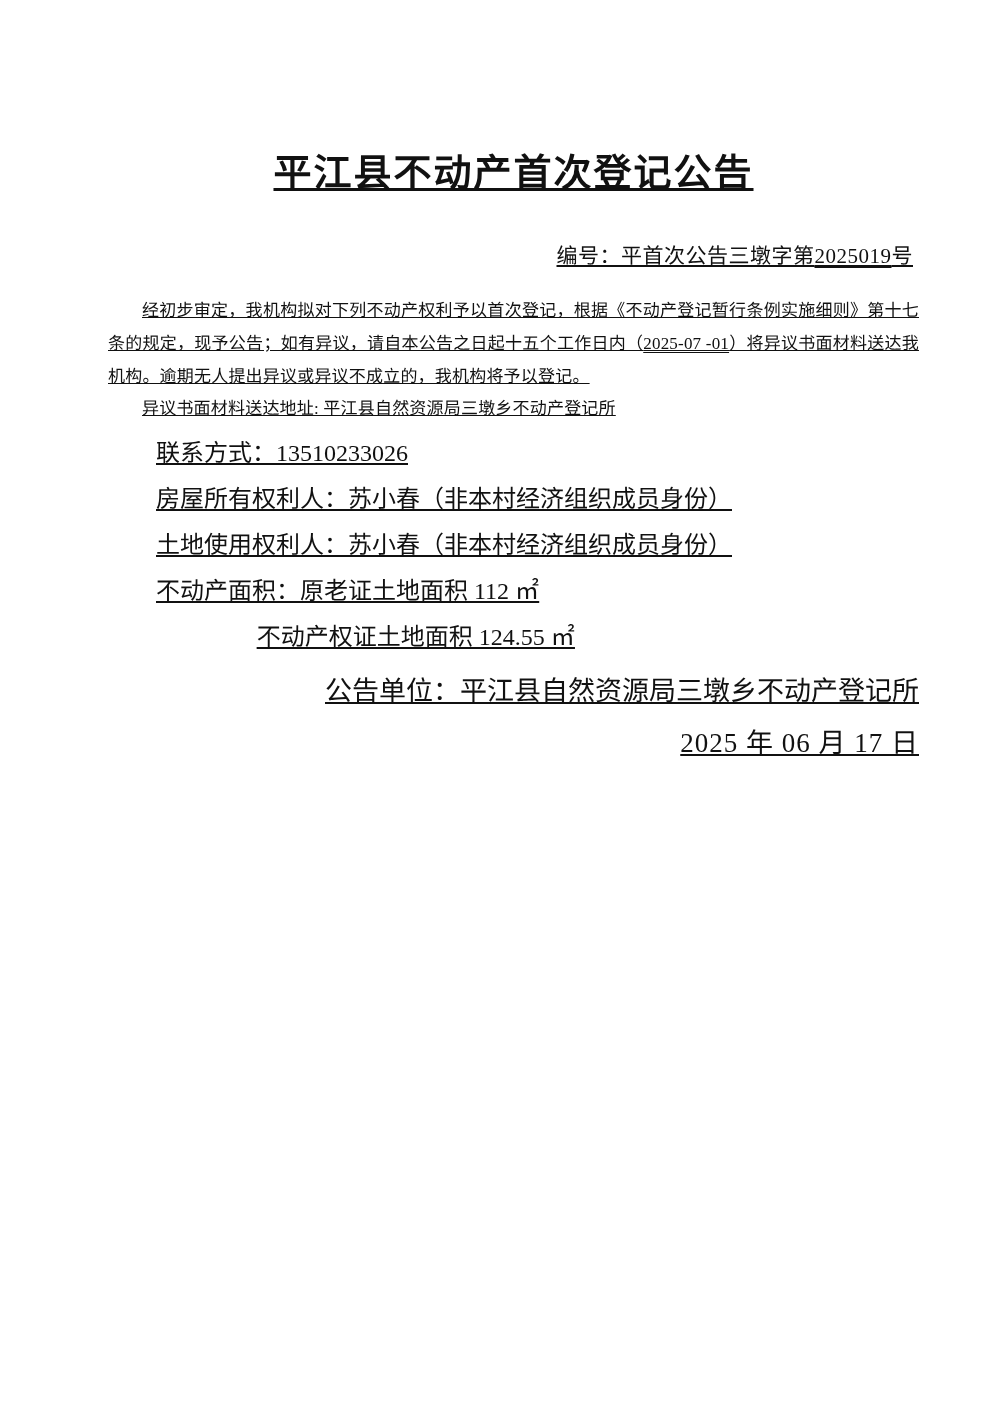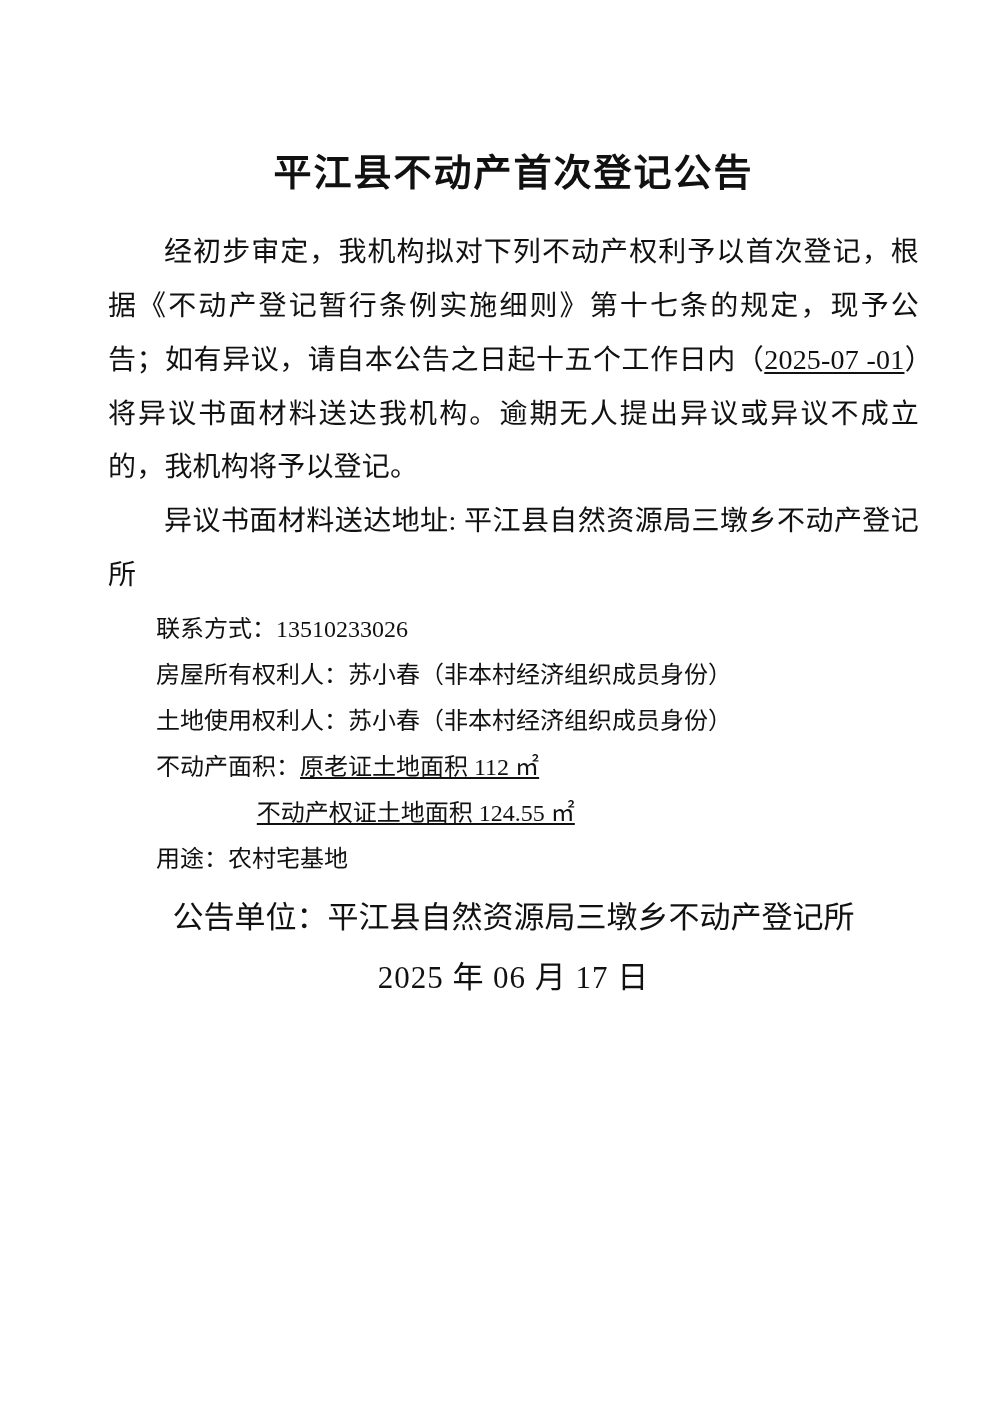--- a/index.html
+++ b/index.html
@@ -14,20 +14,21 @@
     color: #111111;
     position: relative;
     overflow: hidden;
   }
   .page {
     width: 967px;
     height: 1414px;
     box-sizing: border-box;
     padding: 120px 48px 60px 108px;
     position: relative;
+    text-decoration: underline;
   }
   .doc-title {
     text-align: center;
     font-size: 38px;
     font-weight: 700;
     letter-spacing: 2px;
     margin: 28px 0 0 0;
     line-height: 1.35;
     font-family: "Liberation Serif", "DejaVu Serif", serif;
   }
@@ -38,21 +39,21 @@
     margin-right: 6px;
     letter-spacing: 0.5px;
     white-space: nowrap;
   }
   .doc-number .num-underline {
     text-decoration: underline;
     text-underline-offset: 3px;
   }
   .body-text {
     margin-top: 26px;
-    font-size: 28px;
+    font-size: 17px;
     line-height: 1.92;
     text-align: justify;
     text-justify: inter-ideograph;
     letter-spacing: 0.2px;
   }
   .para {
     text-indent: 2em;
     margin: 0;
   }
   .u {
@@ -76,54 +77,56 @@
     margin: 0;
     padding-left: 6.2em;
     white-space: nowrap;
   }
   .sup-unit {
     text-decoration: underline;
     text-underline-offset: 2px;
   }
   .signature {
     margin-top: 6px;
-    font-size: 31px;
+    font-size: 27px;
     line-height: 1.92;
-    text-align: center;
+    text-align: right;
   }
   .sign-line {
     margin: 0;
     white-space: nowrap;
   }
   .sign-date {
     margin: 0;
     white-space: nowrap;
     letter-spacing: 1px;
   }
 </style>
 </head>
 <body>
 
 <div class="page">
 
   <h1 class="doc-title">平江县不动产首次登记公告</h1>
 
+  <div class="doc-number">
+    <span>编号：平首次公告三墩字第</span><span class="num-underline">2025019</span><span>号</span>
+  </div>
 
   <div class="body-text">
     <p class="para"><span>经初步审定，我机构拟对下列不动产权利予以首次登记，根据《不动产登记暂行条例实施细则》第十七条的规定，现予公告；如有异议，请自本公告之日起十五个工作日内（</span><span class="u">2025-07 -01</span><span>）将异议书面材料送达我机构。逾期无人提出异议或异议不成立的，我机构将予以登记。</span></p>
     <p class="para">异议书面材料送达地址: 平江县自然资源局三墩乡不动产登记所</p>
   </div>
 
   <div class="field-list">
     <p class="field-line indent-1"><span>联系方式：</span><span>13510233026</span></p>
     <p class="field-line indent-1"><span>房屋所有权利人：</span><span>苏小春（非本村经济组织成员身份）</span></p>
     <p class="field-line indent-1"><span>土地使用权利人：</span><span>苏小春（非本村经济组织成员身份）</span></p>
     <p class="field-line indent-1"><span>不动产面积：</span><span class="sup-unit">原老证土地面积 112 ㎡</span></p>
     <p class="sub-line"><span class="sup-unit">不动产权证土地面积 124.55 ㎡</span></p>
-    <p class="field-line indent-1"><span>用途：</span><span>农村宅基地</span></p>
   </div>
 
   <div class="signature">
     <p class="sign-line"><span>公告单位：</span><span>平江县自然资源局三墩乡不动产登记所</span></p>
     <p class="sign-date">2025 年 06 月 17 日</p>
   </div>
 
 </div>
 
 </body></html>

